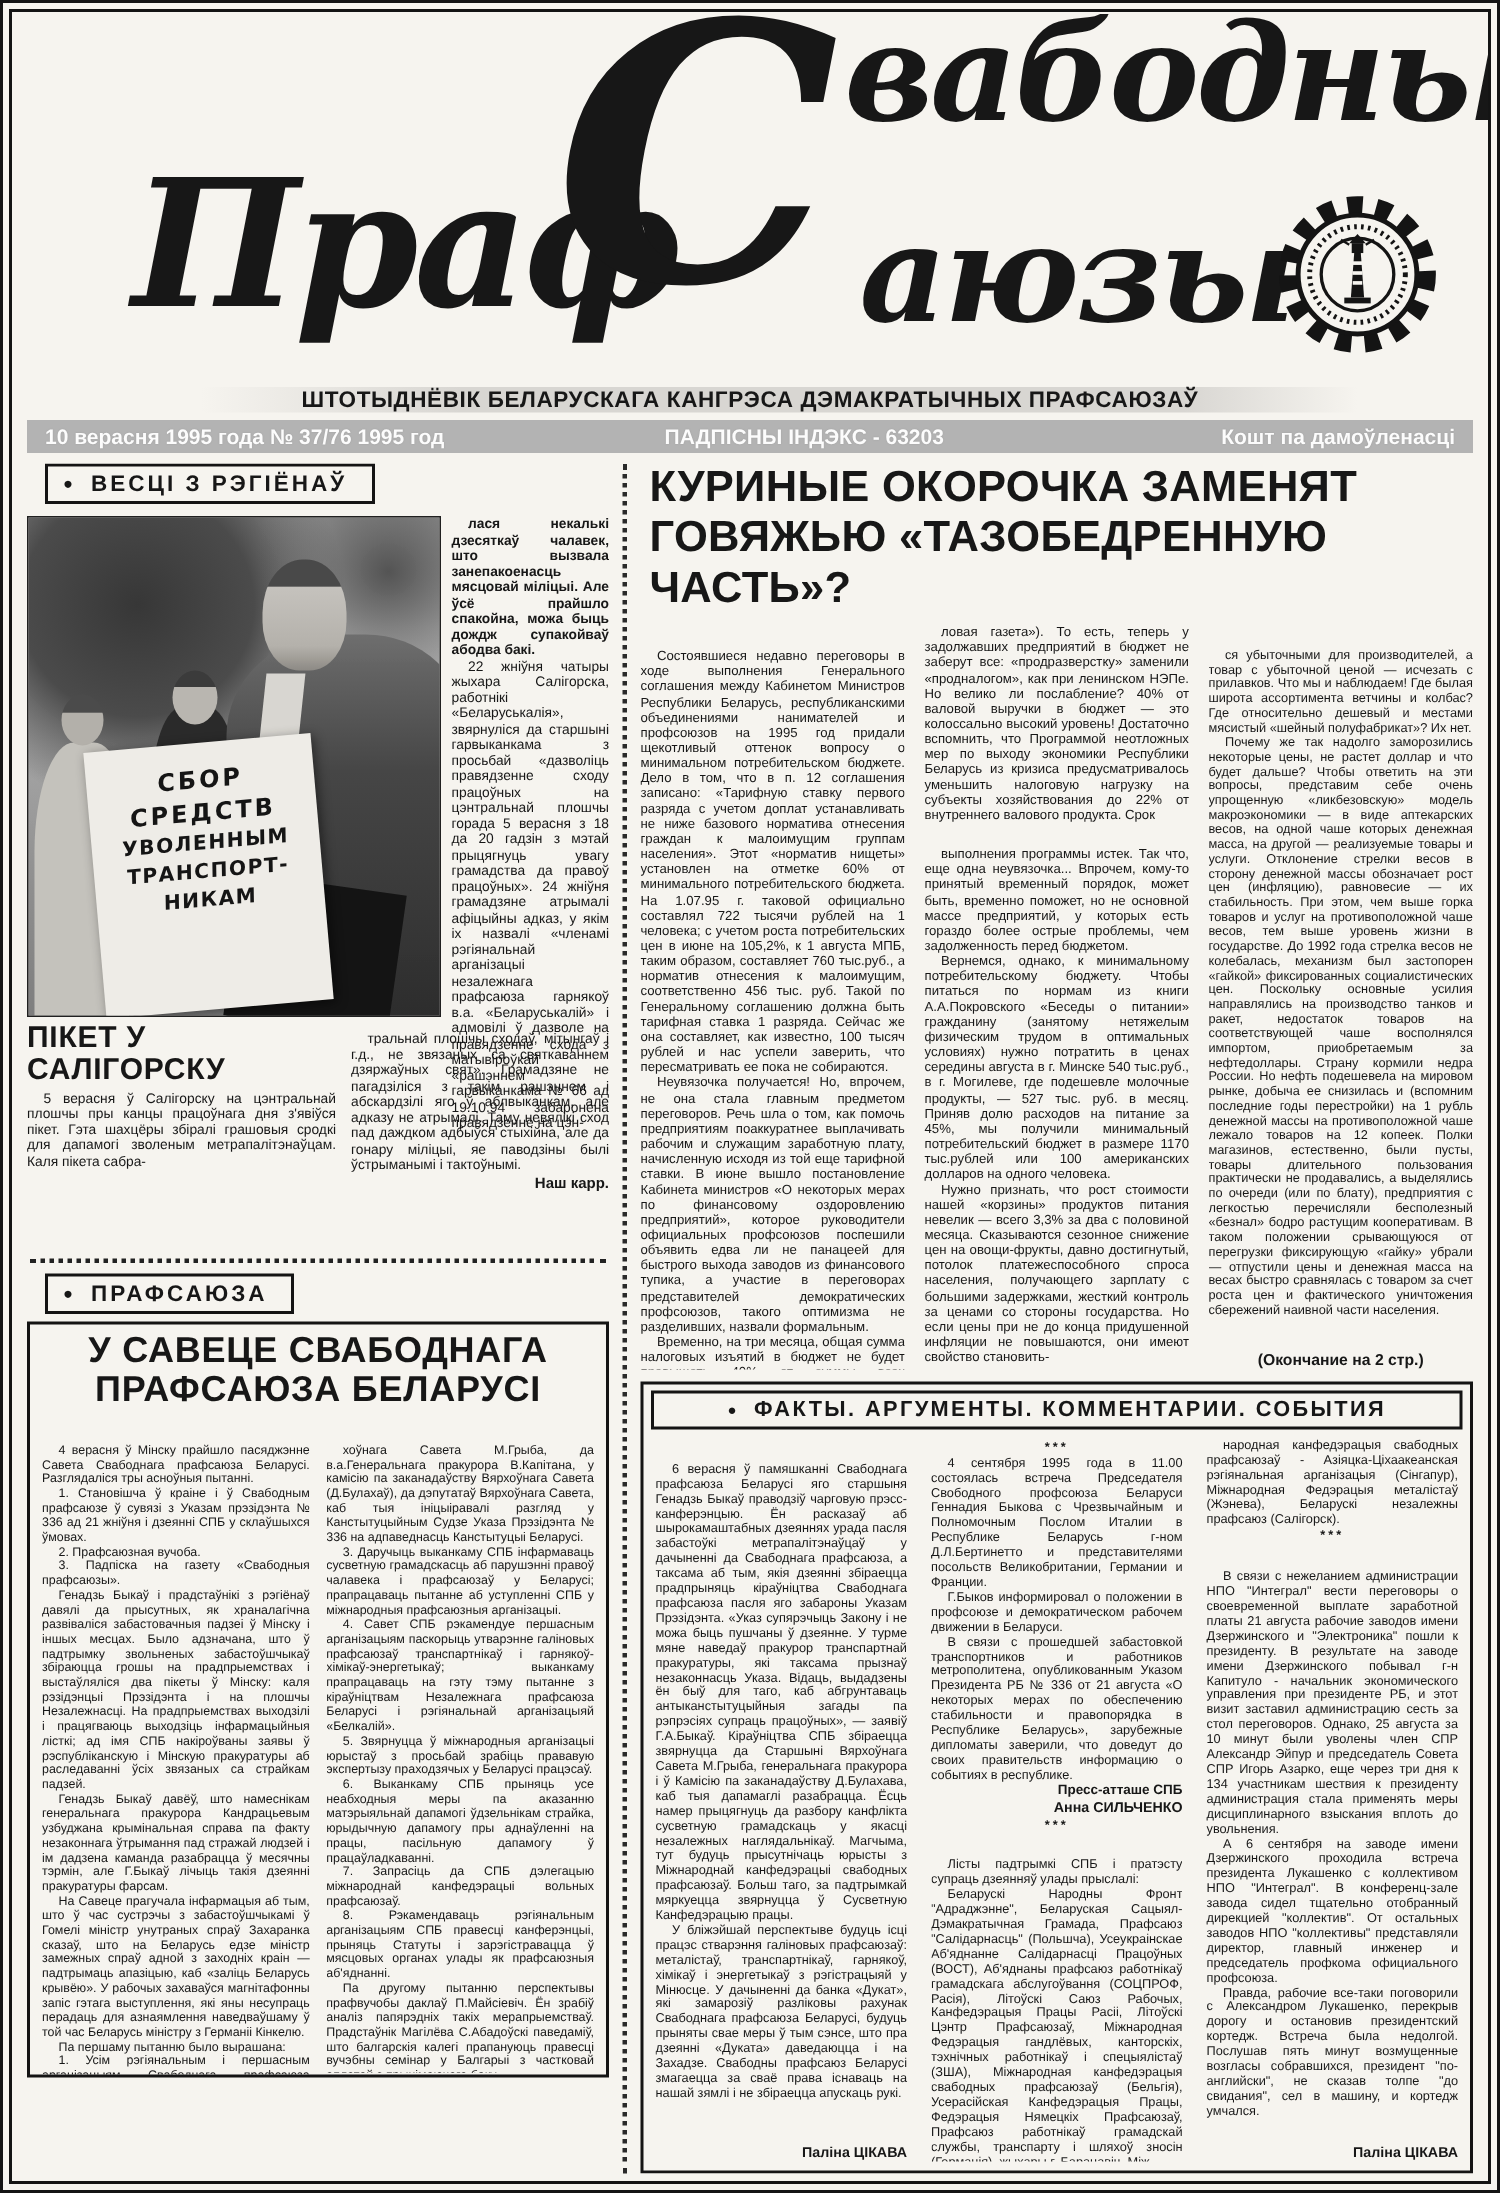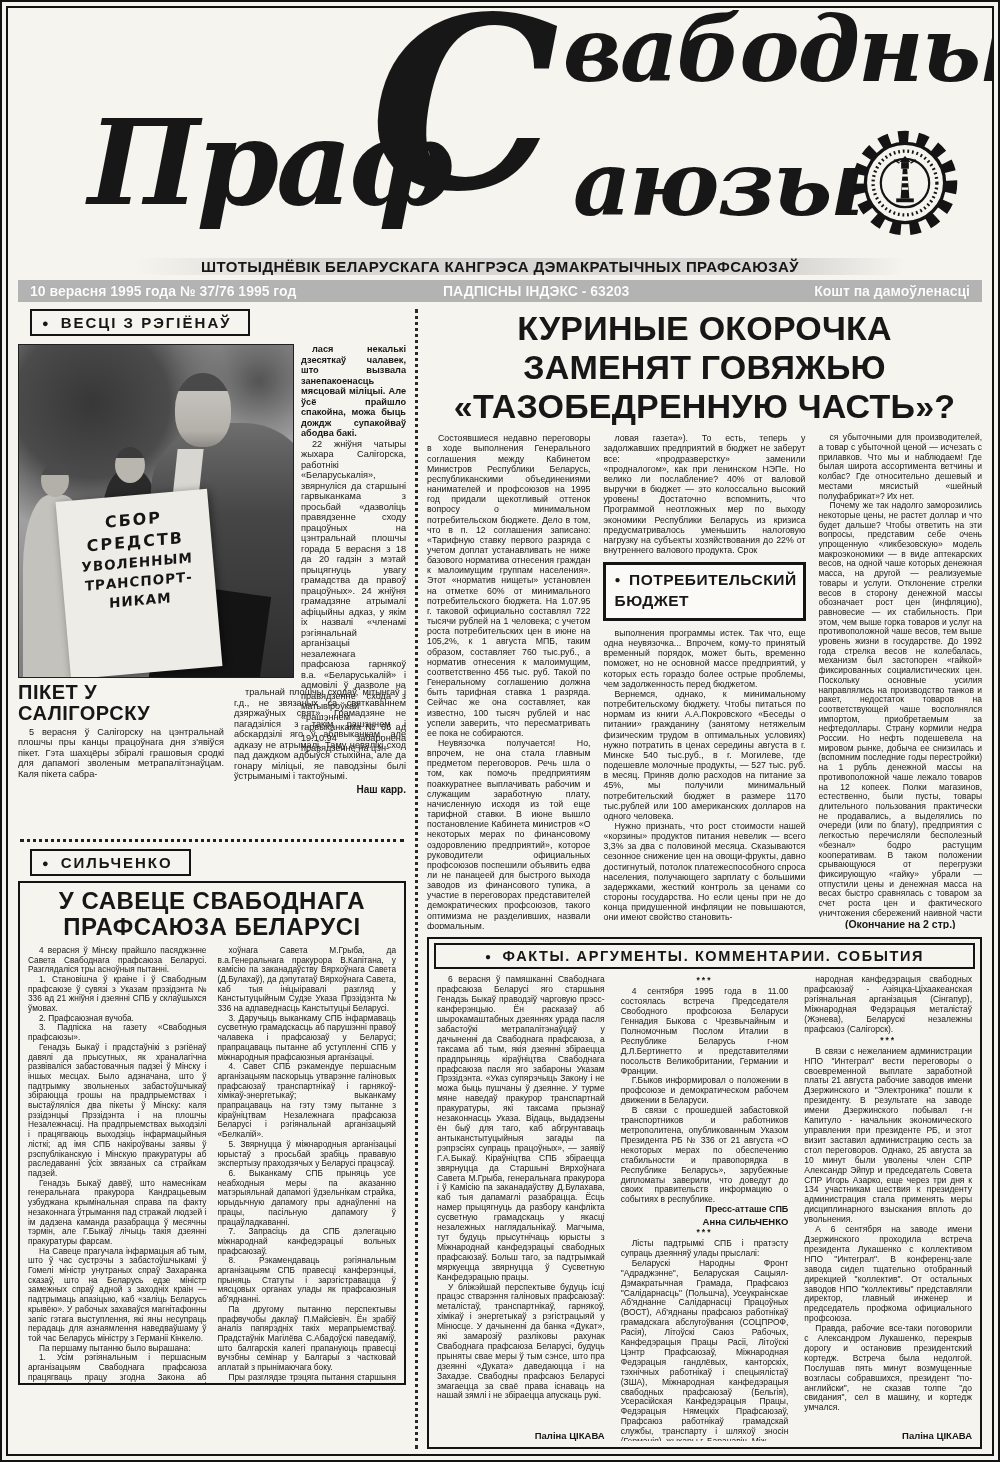--- a/index.html
+++ b/index.html
@@ -78,27 +78,27 @@
   .byline{text-align:right;font-weight:700;font-size:10px;margin-top:2px;}
 
   .dotline{border-top:3px dotted #222;margin:6px 2px 7px;}
 
   
   .soviet{border:2px solid #141414;margin-top:3px;height:504px;box-sizing:border-box;
           padding:5px 8px 6px;overflow:hidden;}
   .soviet h2{margin:0 0 6px;text-align:center;font-size:24px;line-height:1.08;letter-spacing:.5px;}
   .soviet-cols{display:flex;gap:11px;height:498px;}
   .scol{flex:1;font-size:8.3px;line-height:9.7px;text-align:justify;display:flex;flex-direction:column;}
-  .fill{flex:1 1 auto;overflow:hidden;}
+  .fill{flex:1 1 auto;overflow:hidden;margin-top:16px;}
   .scol .byline{font-size:11px;margin:6px 0 4px;}
   .note{font-size:8.6px;line-height:9.9px;text-align:justify;margin:2px 0 0;}
   .note b{font-weight:700;}
 
   
-  .headline{margin:0 6px 7px;text-align:center;font-size:34px;line-height:1.15;letter-spacing:.2px;}
+  .headline{margin:0 6px 7px;text-align:left;font-size:29px;line-height:1.15;letter-spacing:.2px;}
   .art-cols{display:flex;gap:13px;height:502px;overflow:hidden;}
   .acol{flex:1;font-size:8.8px;line-height:10.15px;text-align:justify;display:flex;flex-direction:column;}
   .acol-3{font-size:8.5px;line-height:9.7px;}
   .budget-box{border:3px solid #141414;padding:5px 6px 6px 8px;font-weight:700;font-size:15.5px;
               line-height:1.35;margin:7px 0;background:#fbfaf7;letter-spacing:.5px;}
   .budget-box .blt{font-size:10px;vertical-align:2px;margin-right:8px;}
   .continued{text-align:center;font-weight:700;font-size:10.5px;margin-top:3px;}
 
   
   .facts{border:2px solid #141414;margin-top:8px;flex:1 1 auto;box-sizing:border-box;
@@ -194,21 +194,21 @@
           <div class="news">
                 <p class="para">тральнай плошчы сходаў, мітынгаў і г.д., не звязаных са святкаваннем дзяржаўных свят». Грамадзяне не пагадзіліся з такім рашэннем і абскардзілі яго ў аблвыканкам, але адказу не атрымалі. Таму невялікі сход пад даждком адбыўся стыхійна, але да гонару міліцыі, яе паводзіны былі ўстрыманымі і тактоўнымі.</p>
               </div>
           <div class="byline">Наш карр.</div>
         </div>
       </div>
 
       <div class="dotline"></div>
 
       <div class="label-box">
-        <span class="blt">●</span><span>СИЛЬЧЕНКО</span>
+        <span class="blt">●</span><span>ПРАФСАЮЗА</span>
       </div>
 
       <div class="soviet">
         <h2>У САВЕЦЕ СВАБОДНАГА ПРАФСАЮЗА БЕЛАРУСІ</h2>
         <div class="soviet-cols">
           <div class="scol">
             <div class="fill">
                   <p class="para">4 верасня ў Мінску прайшло пасяджэнне Савета Свабоднага прафсаюза Беларусі. Разглядаліся тры асноўныя пытанні.</p>
                   <p class="para">1. Становішча ў краіне і ў Свабодным прафсаюзе ў сувязі з Указам прэзідэнта № 336 ад 21 жніўня і дзеянні СПБ у склаўшыхся ўмовах.</p>
                   <p class="para">2. Прафсаюзная вучоба.</p>
@@ -248,23 +248,20 @@
           <div class="fill">
                 <p class="para">Состоявшиеся недавно переговоры в ходе выполнения Генерального соглашения между Кабинетом Министров Республики Беларусь, республиканскими объединениями нанимателей и профсоюзов на 1995 год придали щекотливый оттенок вопросу о минимальном потребительском бюджете. Дело в том, что в п. 12 соглашения записано: «Тарифную ставку первого разряда с учетом доплат устанавливать не ниже базового норматива отнесения граждан к малоимущим группам населения». Этот «норматив нищеты» установлен на отметке 60% от минимального потребительского бюджета. На 1.07.95 г. таковой официально составлял 722 тысячи рублей на 1 человека; с учетом роста потребительских цен в июне на 105,2%, к 1 августа МПБ, таким образом, составляет 760 тыс.руб., а норматив отнесения к малоимущим, соответственно 456 тыс. руб. Такой по Генеральному соглашению должна быть тарифная ставка 1 разряда. Сейчас же она составляет, как известно, 100 тысяч рублей и нас успели заверить, что пересматривать ее пока не собираются.</p>
                 <p class="para">Неувязочка получается! Но, впрочем, не она стала главным предметом переговоров. Речь шла о том, как помочь предприятиям поаккуратнее выплачивать рабочим и служащим заработную плату, начисленную исходя из той еще тарифной ставки. В июне вышло постановление Кабинета министров «О некоторых мерах по финансовому оздоровлению предприятий», которое руководители официальных профсоюзов поспешили объявить едва ли не панацеей для быстрого выхода заводов из финансового тупика, а участие в переговорах представителей демократических профсоюзов, такого оптимизма не разделивших, назвали формальным.</p>
                 <p class="para">Временно, на три месяца, общая сумма налоговых изъятий в бюджет не будет превышать 40% от суммы всех поступлений на счет предприятия (но не от начисленной суммы налогов, как ошибочно сообщила «Белорусская де-</p>
               </div>
         </div>
         <div class="acol">
           <div>
                 <p class="para">ловая газета»). То есть, теперь у задолжавших предприятий в бюджет не заберут все: «продразверстку» заменили «продналогом», как при ленинском НЭПе. Но велико ли послабление? 40% от валовой выручки в бюджет — это колоссально высокий уровень! Достаточно вспомнить, что Программой неотложных мер по выходу экономики Республики Беларусь из кризиса предусматривалось уменьшить налоговую нагрузку на субъекты хозяйствования до 22% от внутреннего валового продукта. Срок</p>
               </div>
-          <div class="budget-box">
-            <span class="blt">●</span><span>ПОТРЕБИТЕЛЬСКИЙ БЮДЖЕТ</span>
-          </div>
           <div class="fill">
                 <p class="para">выполнения программы истек. Так что, еще одна неувязочка... Впрочем, кому-то принятый временный порядок, может быть, временно поможет, но не основной массе предприятий, у которых есть гораздо более острые проблемы, чем задолженность перед бюджетом.</p>
                 <p class="para">Вернемся, однако, к минимальному потребительскому бюджету. Чтобы питаться по нормам из книги А.А.Покровского «Беседы о питании» гражданину (занятому нетяжелым физическим трудом в оптимальных условиях) нужно потратить в ценах середины августа в г. Минске 540 тыс.руб., в г. Могилеве, где подешевле молочные продукты, — 527 тыс. руб. в месяц. Приняв долю расходов на питание за 45%, мы получили минимальный потребительский бюджет в размере 1170 тыс.рублей или 100 американских долларов на одного человека.</p>
                 <p class="para">Нужно признать, что рост стоимости нашей «корзины» продуктов питания невелик — всего 3,3% за два с половиной месяца. Сказываются сезонное снижение цен на овощи-фрукты, давно достигнутый, потолок платежеспособного спроса населения, получающего зарплату с большими задержками, жесткий контроль за ценами со стороны государства. Но если цены при не до конца придушенной инфляции не повышаются, они имеют свойство становить-</p>
               </div>
         </div>
         <div class="acol acol-3">
           <div class="fill">
                 <p class="para">ся убыточными для производителей, а товар с убыточной ценой — исчезать с прилавков. Что мы и наблюдаем! Где былая широта ассортимента ветчины и колбас? Где относительно дешевый и местами мясистый «шейный полуфабрикат»? Их нет.</p>
                 <p class="para">Почему же так надолго заморозились некоторые цены, не растет доллар и что будет дальше? Чтобы ответить на эти вопросы, представим себе очень упрощенную «ликбезовскую» модель макроэкономики — в виде аптекарских весов, на одной чаше которых денежная масса, на другой — реализуемые товары и услуги. Отклонение стрелки весов в сторону денежной массы обозначает рост цен (инфляцию), равновесие — их стабильность. При этом, чем выше горка товаров и услуг на противоположной чаше весов, тем выше уровень жизни в государстве. До 1992 года стрелка весов не колебалась, механизм был застопорен «гайкой» фиксированных социалистических цен. Поскольку основные усилия направлялись на производство танков и ракет, недостаток товаров на соответствующей чаше восполнялся импортом, приобретаемым за нефтедоллары. Страну кормили недра России. Но нефть подешевела на мировом рынке, добыча ее снизилась и (вспомним последние годы перестройки) на 1 рубль денежной массы на противоположной чаше лежало товаров на 12 копеек. Полки магазинов, естественно, были пусты, товары длительного пользования практически не продавались, а выделялись по очереди (или по блату), предприятия с легкостью перечисляли бесполезный «безнал» бодро растущим кооперативам. В таком положении срывающуюся от перегрузки фиксирующую «гайку» убрали — отпустили цены и денежная масса на весах быстро сравнялась с товаром за счет роста цен и фактического уничтожения сбережений наивной части населения.</p>

